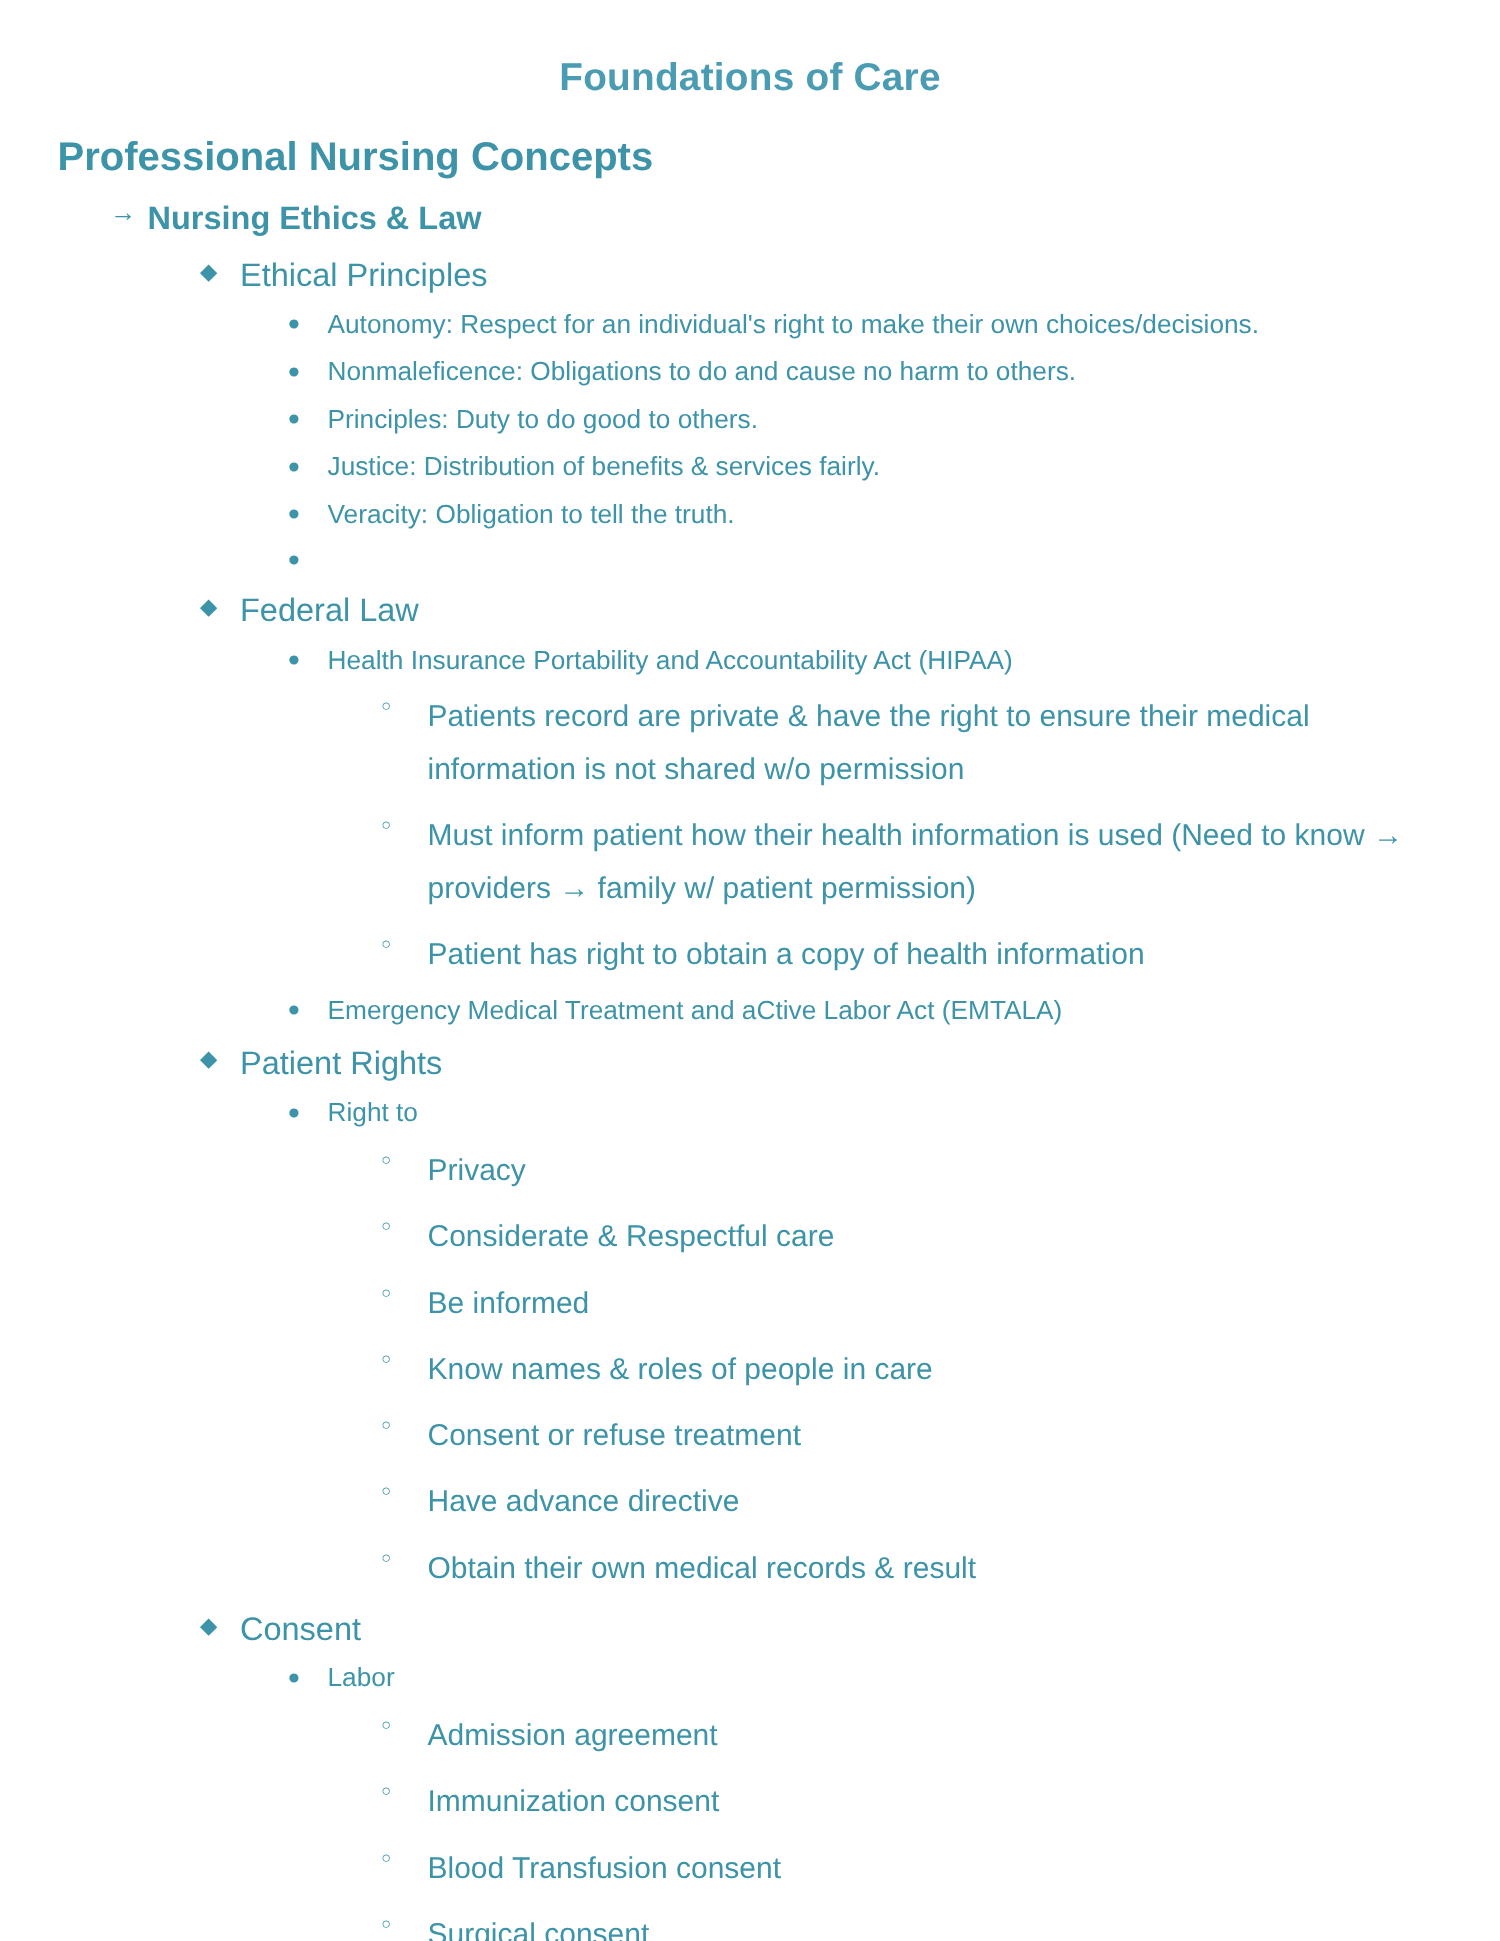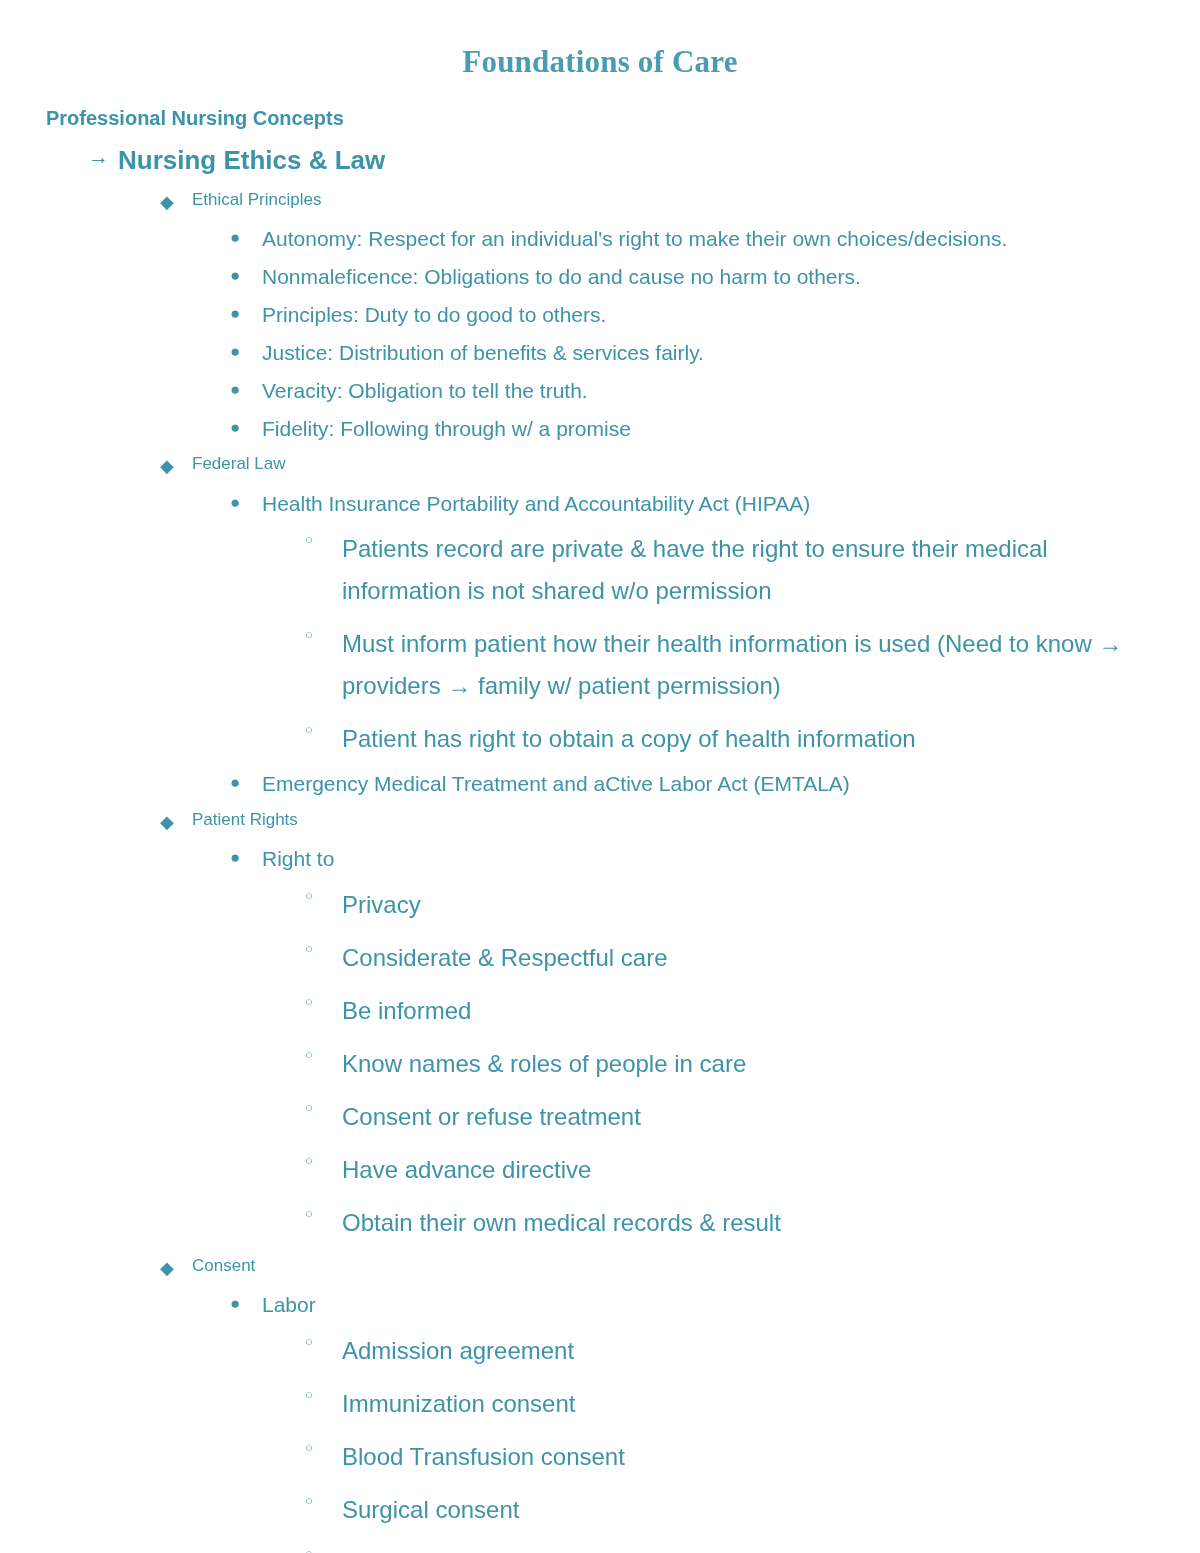--- a/index.html
+++ b/index.html
@@ -25,26 +25,25 @@
 
   
   .doc-title {
     text-align: center;
     font-size: 31px;
     font-weight: bold;
     color: #4a9cb3;
     letter-spacing: 0.2px;
     margin: 0 0 26px 0;
     line-height: 1.15;
-    font-family: Liberation Serif, serif;
   }
 
   
   .section-heading {
-    font-size: 20px;
+    font-size: 32px;
     font-weight: bold;
     color: #3d93a8;
     margin: 0 0 14px 0;
     padding-left: 6px;
     line-height: 1.2;
   }
 
   
   .row {
     display: flex;
@@ -83,21 +82,21 @@
   .lvl2 {
     padding-left: 120px;
     margin-bottom: 11px;
   }
   .lvl2 .marker {
     width: 32px;
     font-size: 18px;
     line-height: 1.45;
   }
   .lvl2 .label {
-    font-size: 17px;
+    font-size: 26px;
     line-height: 1.25;
   }
 
   
   .lvl3 {
     padding-left: 190px;
     margin-bottom: 11px;
   }
   .lvl3 .marker {
     width: 32px;
@@ -163,21 +162,20 @@
   <div class="row lvl3">
     <span class="marker">●</span>
     <span class="label">Justice: Distribution of benefits &amp; services fairly.</span>
   </div>
   <div class="row lvl3">
     <span class="marker">●</span>
     <span class="label">Veracity: Obligation to tell the truth.</span>
   </div>
   <div class="row lvl3">
     <span class="marker">●</span>
-    <span class="label">Fidelity: Following through w/ a promise</span>
   </div>
 
   <div class="row lvl2">
     <span class="marker">◆</span>
     <span class="label">Federal Law</span>
   </div>
 
   <div class="row lvl3">
     <span class="marker">●</span>
     <span class="label">Health Insurance Portability and Accountability Act (HIPAA)</span>

